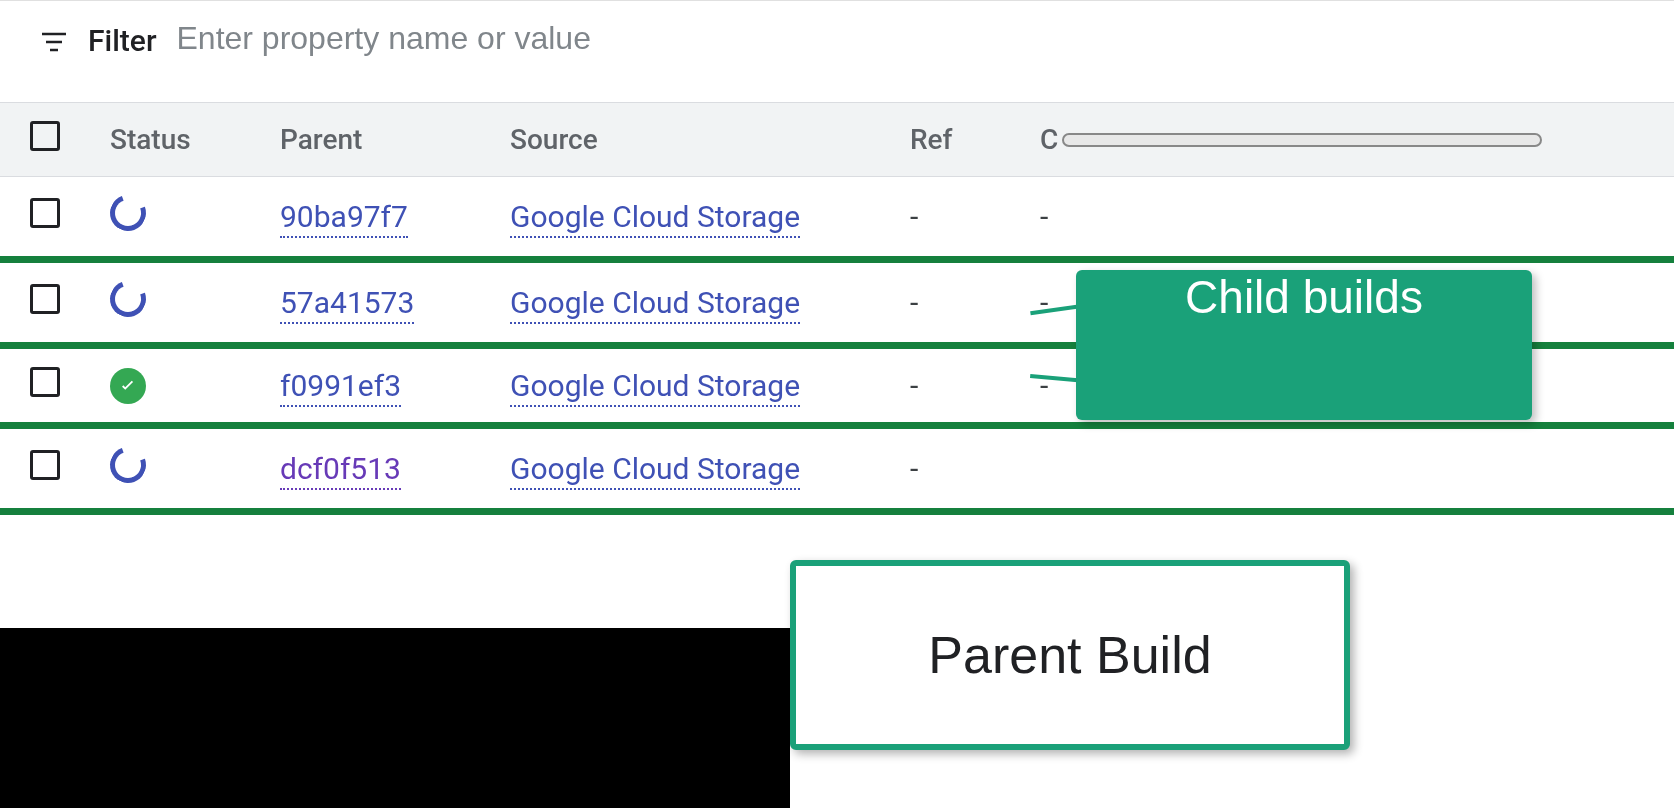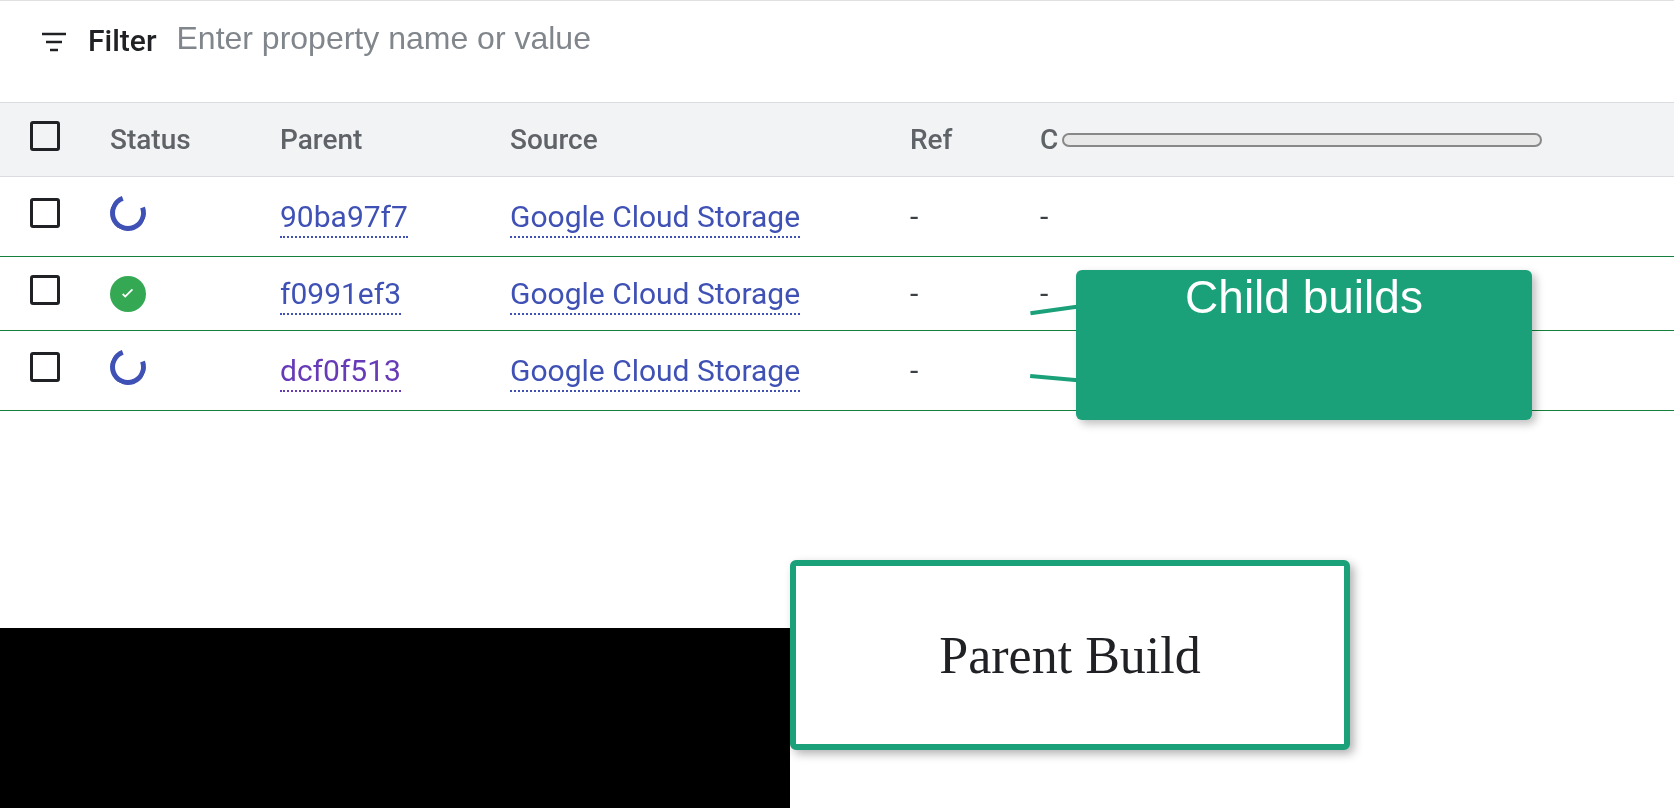--- a/index.html
+++ b/index.html
@@ -65,21 +65,21 @@
     height: 14px;
     width: 480px;
     border: 2px solid #888;
     border-radius: 7px;
     background: #e8e8e8;
     margin-left: 4px;
     position: relative;
     top: -2px;
   }
 
-  tbody tr { border-bottom: 1px solid #15803d; border-radius: 9px; }
+  tbody tr { border-bottom: 7px solid #15803d; border-radius: 9px; }
   tbody td {
     padding: 18px 10px 18px 0;
     font-size: 30px;
     color: #3c4043;
     height: 74px;
     vertical-align: middle;
   }
 
   .chk {
     width: 30px;
@@ -185,21 +185,21 @@
     border: 6px solid #1aa179;
     border-radius: 6px;
     display: flex;
     align-items: center;
     justify-content: center;
     box-shadow: 4px 4px 10px rgba(0,0,0,0.3);
   }
   .callout-parent-text {
     color: #202124;
     font-size: 52px;
-    font-family: Liberation Serif, serif;
+    font-family: Liberation Sans, sans-serif;
   }
   
   .parent-svg {
     position: absolute;
     left: 790px;
     top: 555px;
     pointer-events: none;
   }
 </style>
 </head>
@@ -232,20 +232,28 @@
       <tr>
         <td class="col-check"><span class="chk"></span></td>
         <td class="col-status"><span class="spinner"></span></td>
         <td class="col-build"><a class="link">90ba97f7</a></td>
         <td class="col-source"><a class="link">Google Cloud Storage</a></td>
         <td class="col-ref">-</td>
         <td class="col-c">-</td>
       </tr>
       <tr>
         <td class="col-check"><span class="chk"></span></td>
+        <td class="col-status"><span class="spinner"></span></td>
+        <td class="col-build"><a class="link">57a41573</a></td>
+        <td class="col-source"><a class="link">Google Cloud Storage</a></td>
+        <td class="col-ref">-</td>
+        <td class="col-c">-</td>
+      </tr>
+      <tr>
+        <td class="col-check"><span class="chk"></span></td>
         <td class="col-status"><span class="check-badge">
             <svg width="22" height="22" viewBox="0 0 24 24">
               <path fill="#fff" d="M9 16.2l-3.5-3.5 1.4-1.4L9 13.4l7.1-7.1 1.4 1.4z"></path>
             </svg>
           </span></td>
         <td class="col-build"><a class="link">f0991ef3</a></td>
         <td class="col-source"><a class="link">Google Cloud Storage</a></td>
         <td class="col-ref">-</td>
         <td class="col-c">-</td>
       </tr>

